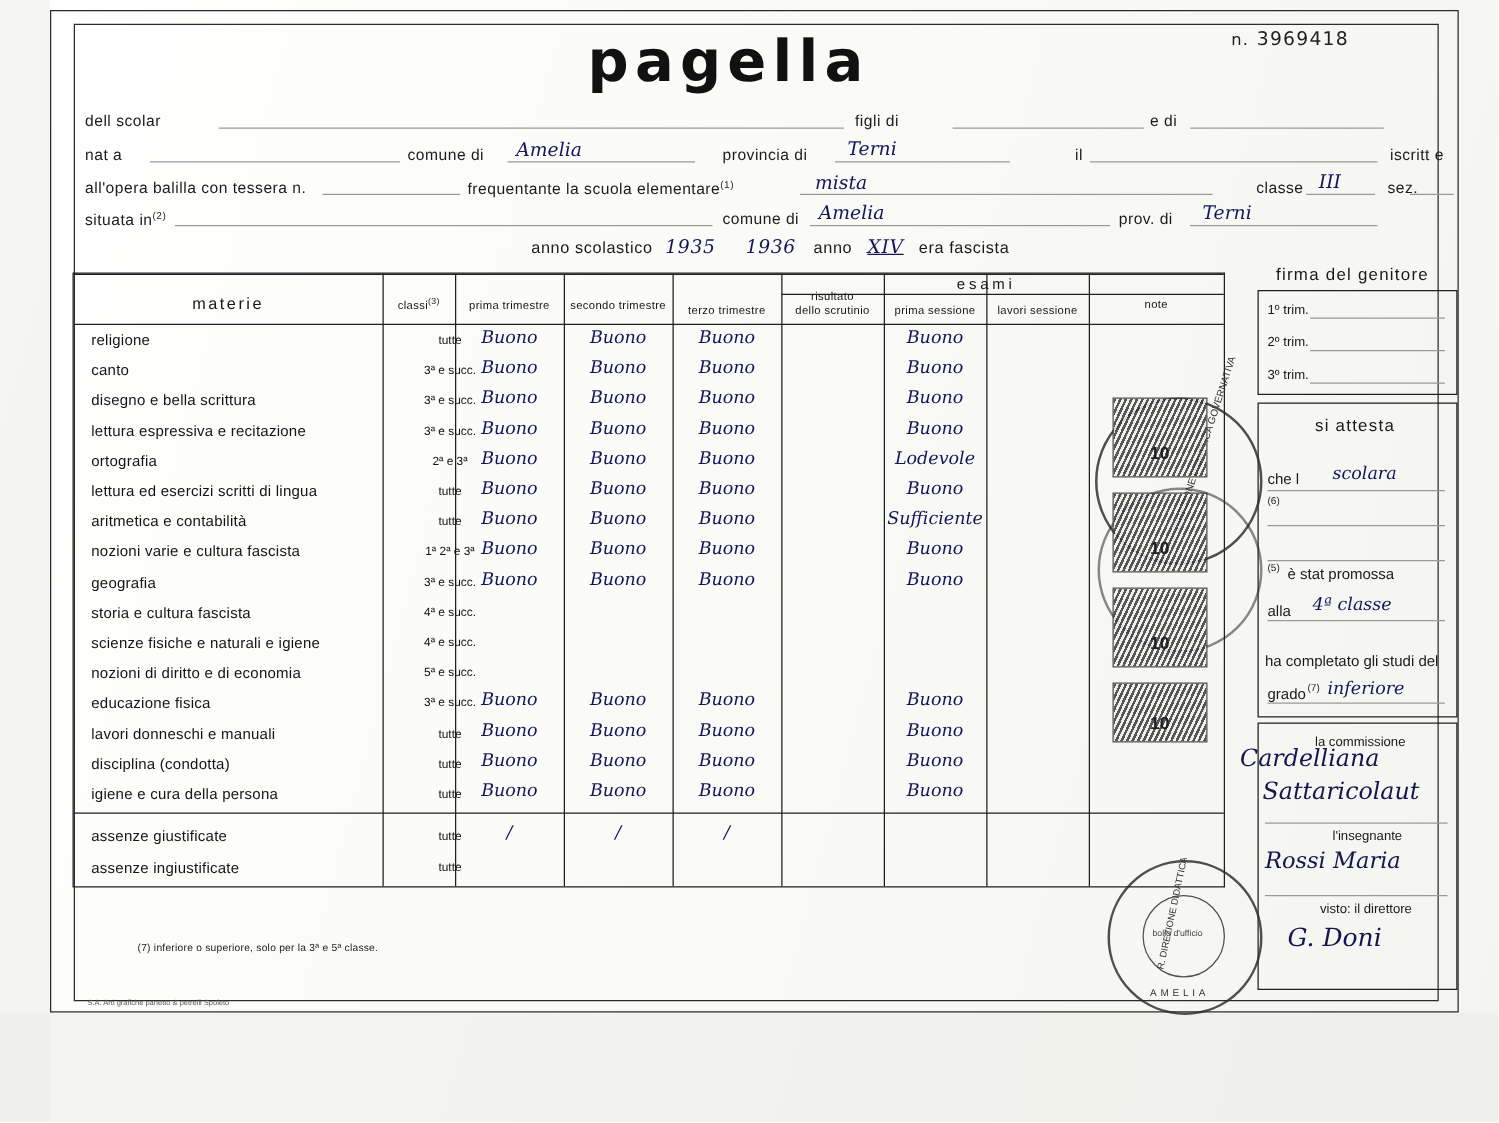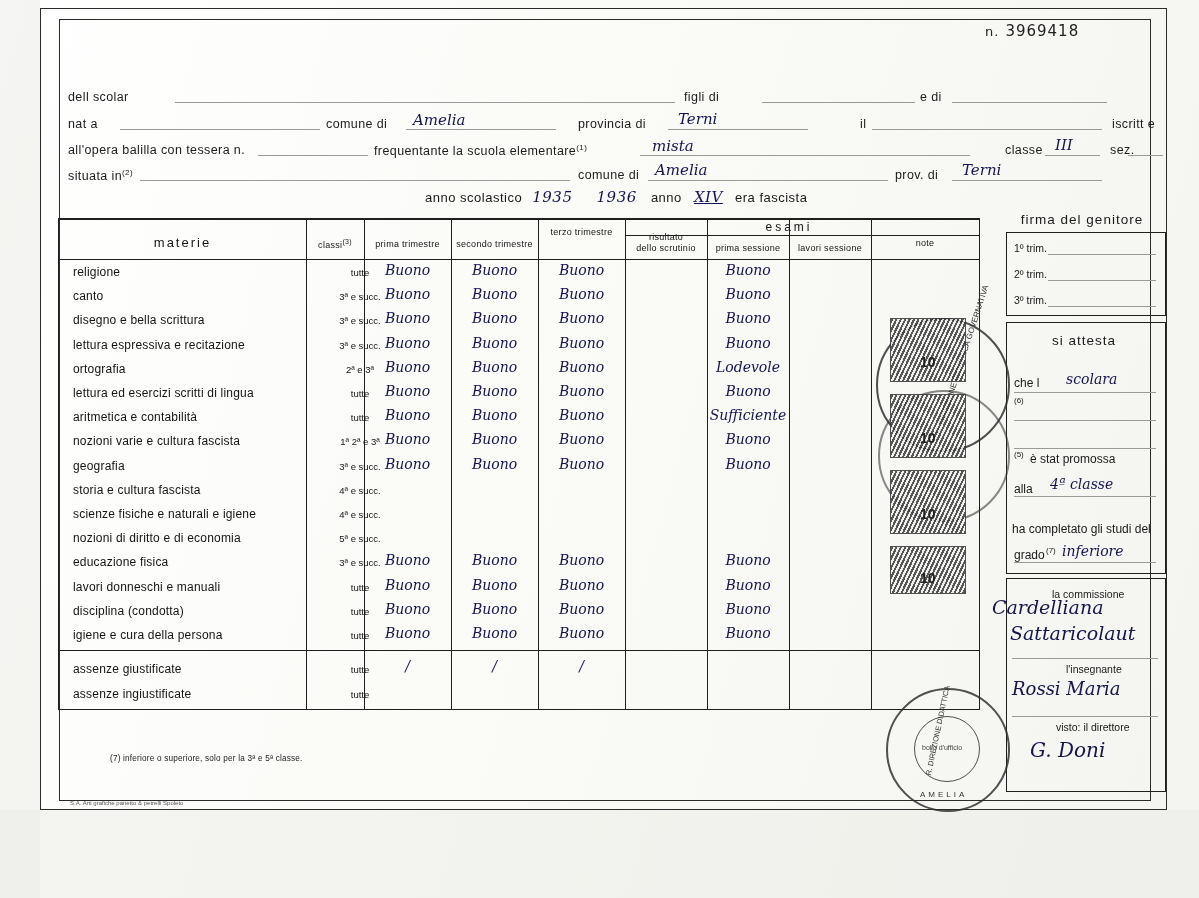--- a/index.html
+++ b/index.html
@@ -73,20 +73,21 @@
 <div class="page">
   <div class="scanbg"></div>
 
   <div class="edge" style="left:0;top:0;width:40px;height:898px;opacity:.45;"></div>
   <div class="edge" style="left:0;top:810px;width:1199px;height:88px;opacity:.45;"></div>
 
   <div class="sheet">
     <div class="sheet-inner"></div>
   </div>
 
+  <div class="title">pagella</div>
   <div class="serial">
     <span class="n">n.</span><span>3969418</span>
   </div>
 
   <div class="hdr" style="left:68px;top:90px;">dell  scolar</div>
   <div class="rule" style="left:175px;top:102px;width:500px;"></div>
   <div class="hdr" style="left:684px;top:90px;">figli   di</div>
   <div class="rule" style="left:762px;top:102px;width:153px;"></div>
   <div class="hdr" style="left:920px;top:90px;">e di</div>
   <div class="rule" style="left:952px;top:102px;width:155px;"></div>
@@ -144,21 +145,21 @@
     <div class="vline" style="left:812px;"></div>
 
     <div class="hline" style="top:0;"></div>
     <div class="hline" style="top:16px;left:566px;right:0;"></div>
     <div class="hline" style="top:40px;"></div>
 
     <div class="th" style="left:0;top:16px;width:247px;font-size:13px;letter-spacing:2px;">materie</div>
     <div class="th small" style="left:247px;top:19px;width:58px;"><span>classi</span><span style="font-size:7px;vertical-align:super;">(3)</span></div>
     <div class="th small" style="left:305px;top:20px;width:87px;">prima trimestre</div>
     <div class="th small" style="left:392px;top:20px;width:87px;">secondo trimestre</div>
-    <div class="th small" style="left:479px;top:8px;width:87px;">terzo trimestre</div>
+    <div class="th small" style="left:479px;top:24px;width:87px;">terzo trimestre</div>
     <div class="th small" style="left:566px;top:13px;width:82px;">risultato</div>
     <div class="th small" style="left:566px;top:24px;width:82px;">dello scrutinio</div>
     <div class="th" style="left:648px;top:1px;width:164px;font-size:12px;letter-spacing:3px;">esami</div>
     <div class="th small" style="left:648px;top:24px;width:82px;">prima sessione</div>
     <div class="th small" style="left:730px;top:24px;width:82px;">lavori sessione</div>
     <div class="th small" style="left:812px;top:19px;width:108px;">note</div>
 
     <div id="tbody">
         <div class="row-label" style="left: 14px; top: 46px;">religione</div>
         <div class="row-class" style="left: 247px; top: 48px;">tutte</div>

